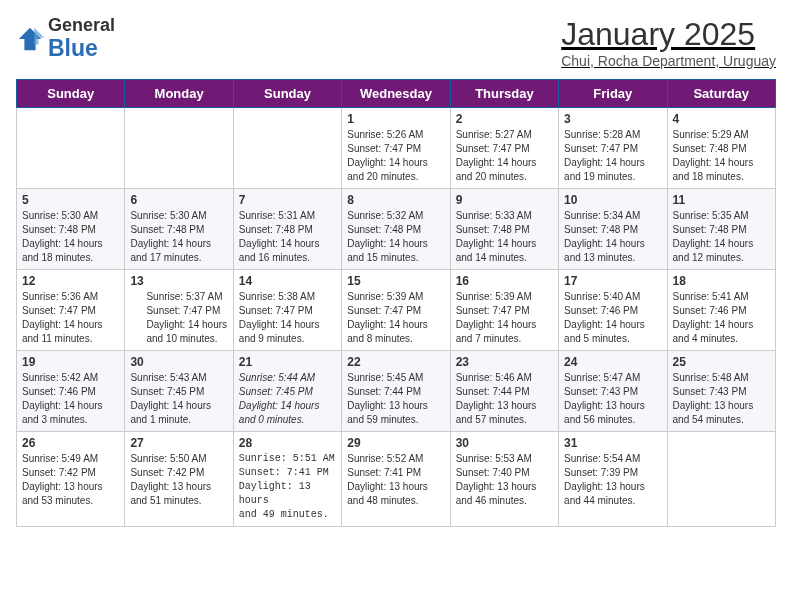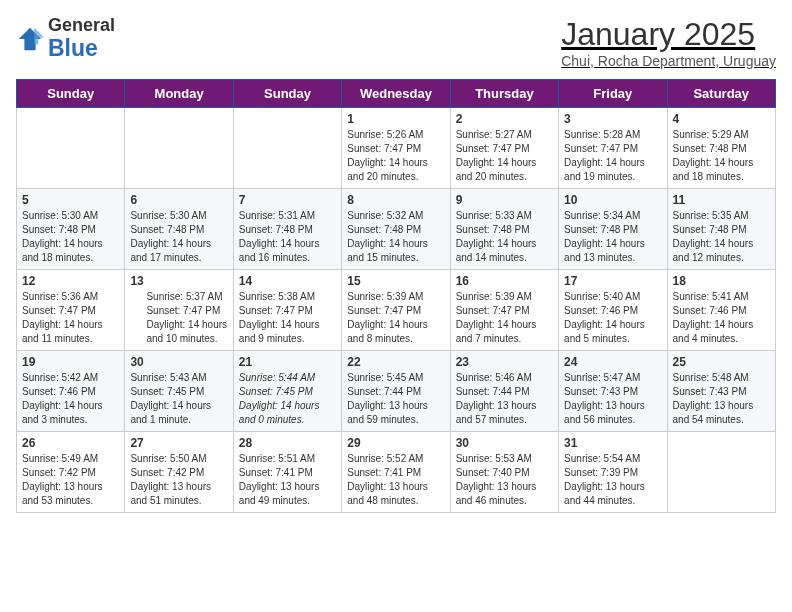--- a/index.html
+++ b/index.html
@@ -332,21 +332,21 @@
           </td>
           <td>
             <span class="day-number">27</span>
             <div class="day-info" style="white-space: pre-line;">Sunrise: 5:50 AM
 Sunset: 7:42 PM
 Daylight: 13 hours
 and 51 minutes.</div>
           </td>
           <td>
             <span class="day-number">28</span>
-            <div class="day-info" style="white-space: pre-line;">Sunrise: 5:51 AM
+            <div class="day-info" style="white-space: pre-line; font-family: Liberation Mono, monospace;">Sunrise: 5:51 AM
 Sunset: 7:41 PM
 Daylight: 13 hours
 and 49 minutes.</div>
           </td>
           <td>
             <span class="day-number">29</span>
             <div class="day-info" style="white-space: pre-line;">Sunrise: 5:52 AM
 Sunset: 7:41 PM
 Daylight: 13 hours
 and 48 minutes.</div>

